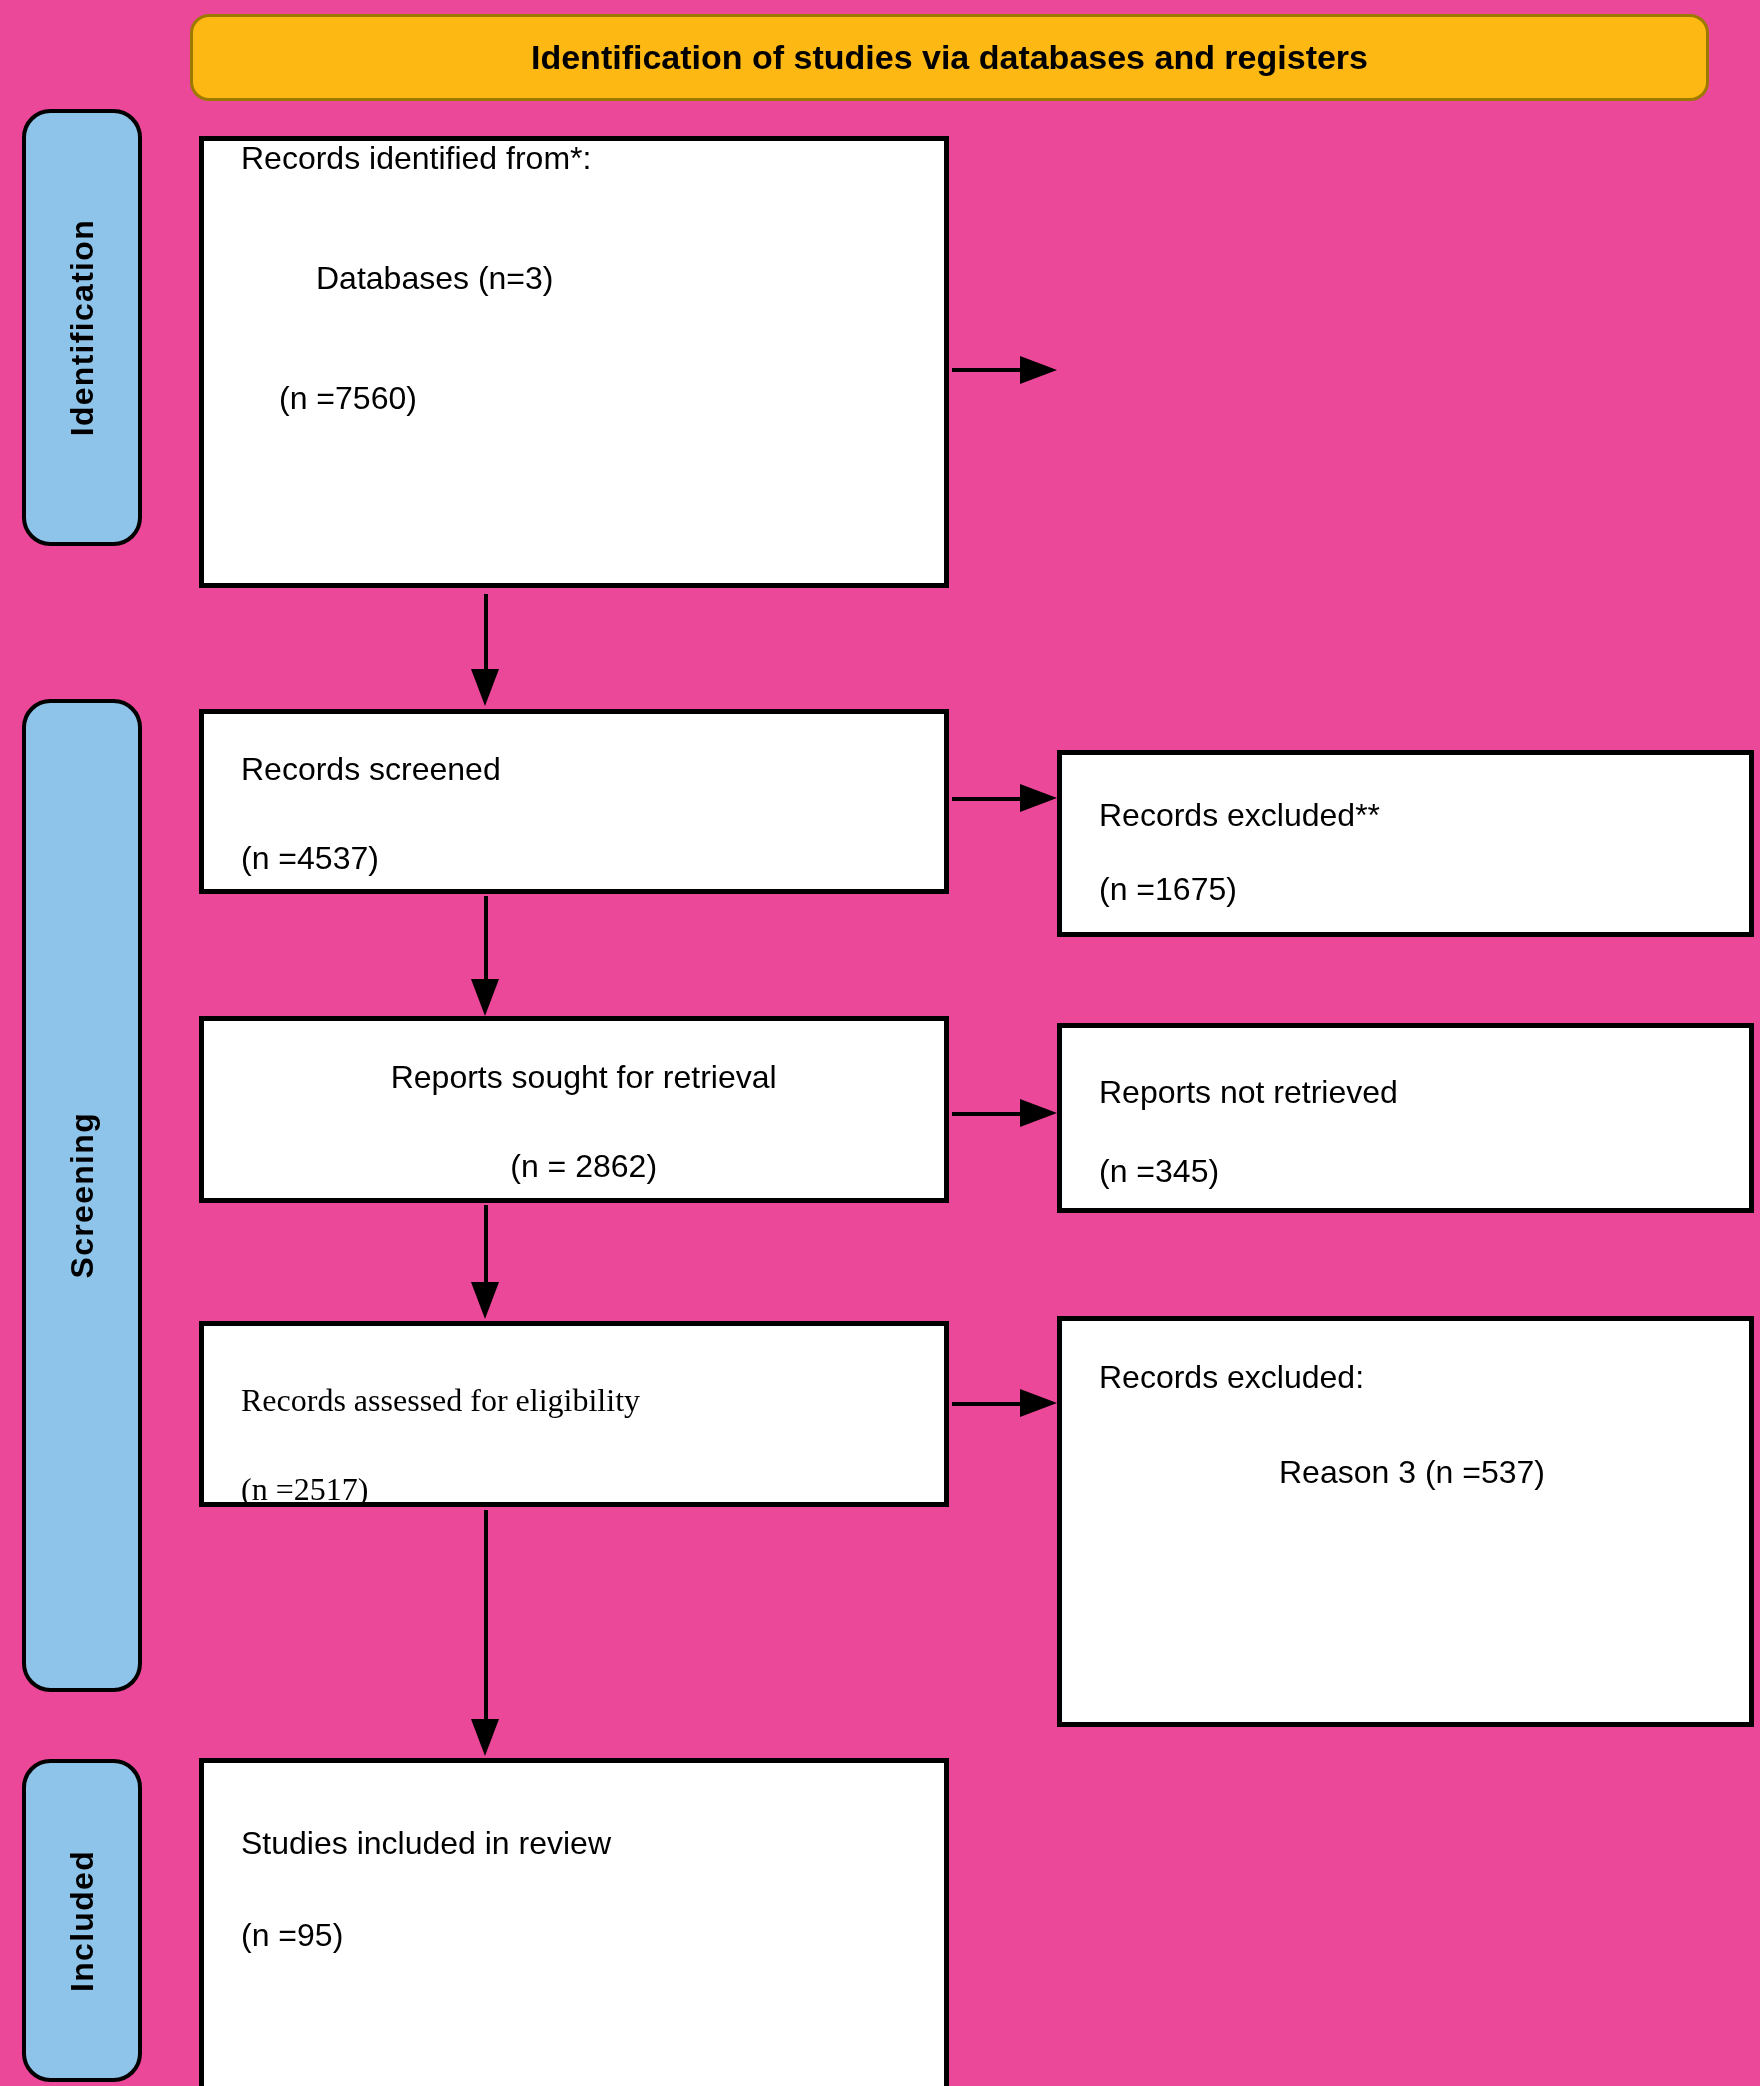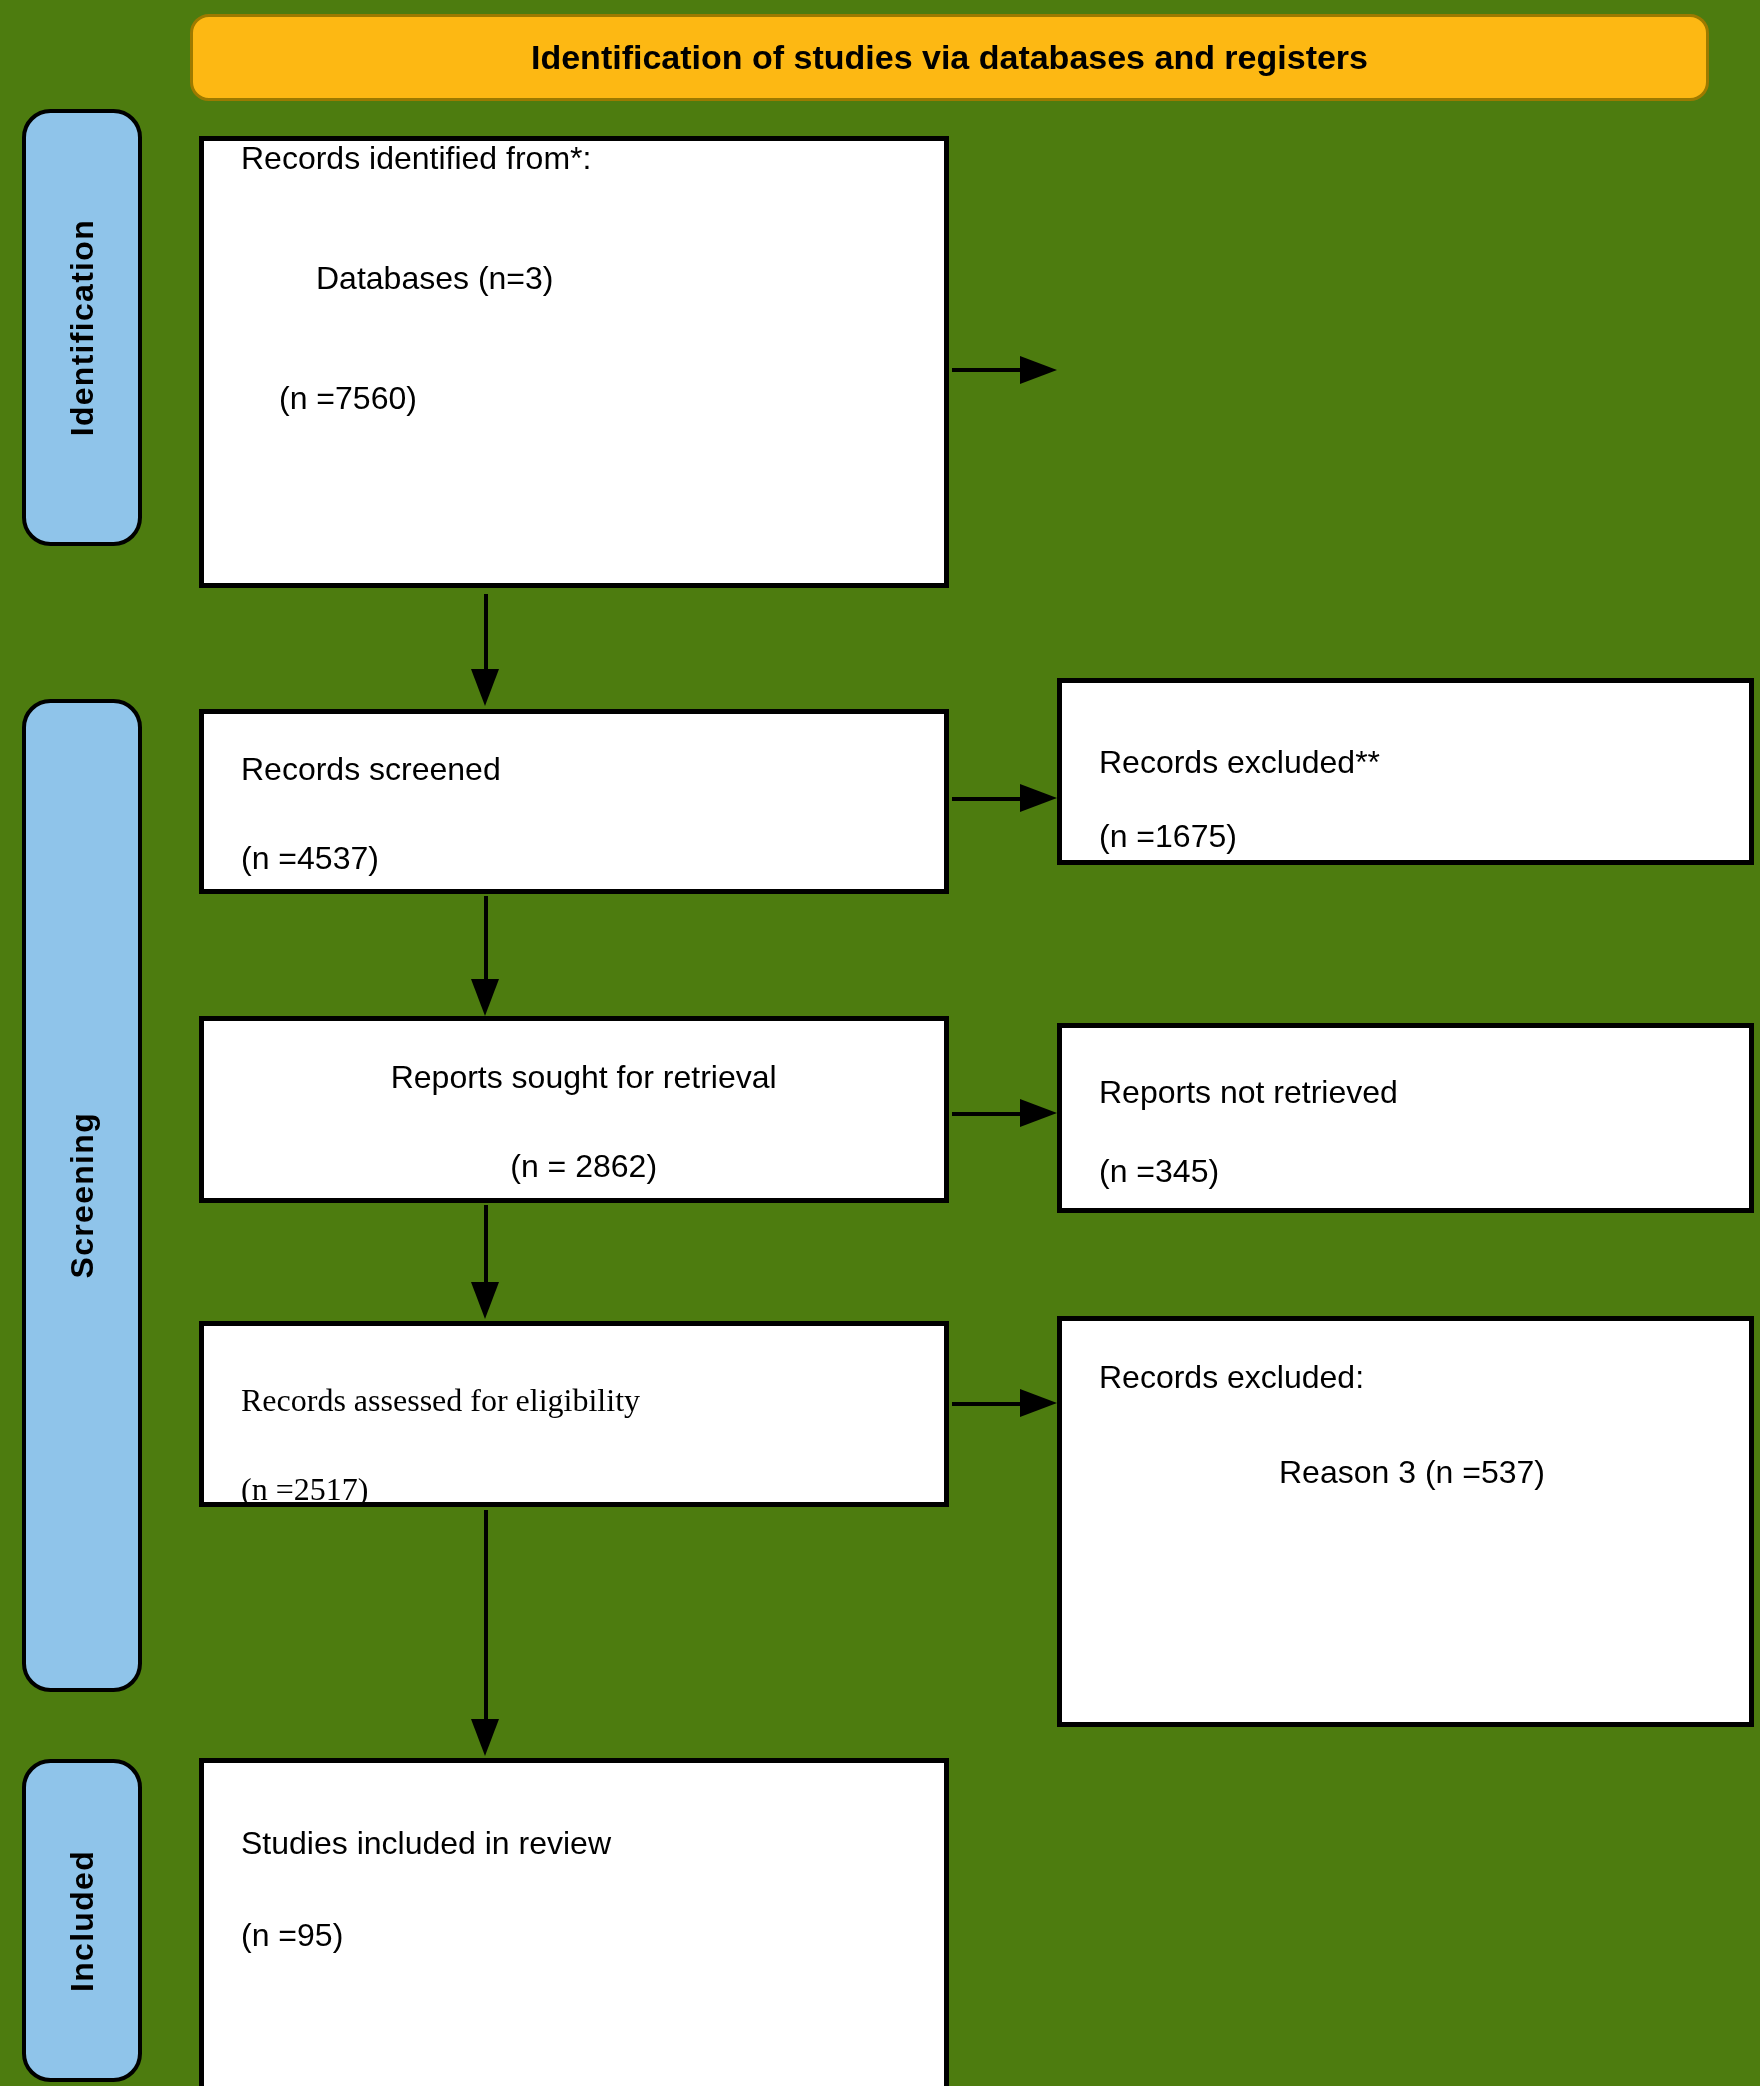--- a/index.html
+++ b/index.html
@@ -8,21 +8,21 @@
     background: #ffffff;
     width: 1760px;
     height: 2087px;
     font-family: "Liberation Sans", sans-serif;
     color: var(--text, #000000);
   }
   .canvas {
     position: relative;
     width: 1760px;
     height: 2087px;
-    background: #4d7c0f;
+    background: #ec4899;
     overflow: hidden;
   }
   
   .banner {
     position: absolute;
     left: 190px; top: 14px;
     width: 1519px; height: 87px;
     background: var(--banner-bg, #FDB813);
     border: 3.8px solid var(--banner-border, #9C7A00);
     border-radius: 19px;
@@ -71,21 +71,21 @@
   #box2 .ln { margin-bottom: 54px; }
   #box3 { left: 199px; top: 1016px; width: 750px; height: 187px; padding-top: 39px; }
   #box3 .ln { margin-bottom: 54px; text-align: center; }
   #box4 { left: 199px; top: 1321px; width: 750px; height: 186px; padding-top: 57px; font-family: Liberation Serif, serif; }
   #box4 .ln { margin-bottom: 54px; }
   #box5 { left: 199px; top: 1758px; width: 750px; height: 376px; padding-top: 63px; }
   #box5 .ln { margin-bottom: 57px; }
 
   #rbox1 { left: 1057px; top: 136px;  width: 697px; height: 494px; padding-top: 39px; }
   #rbox1 .ln { margin-bottom: 43px; }
-  #rbox2 { left: 1057px; top: 678px; width: 697px; height: 187px; padding-top: 62px; }
+  #rbox2 { left: 1057px; top: 750px; width: 697px; height: 187px; padding-top: 43px; }
   #rbox2 .ln { margin-bottom: 39px; }
   #rbox3 { left: 1057px; top: 1023px; width: 697px; height: 190px; padding-top: 47px; }
   #rbox3 .ln { margin-bottom: 44px; }
   #rbox4 { left: 1057px; top: 1316px; width: 697px; height: 411px; padding-top: 39px; }
   #rbox4 .ln { margin-bottom: 60px; }
 
   
   .ind-a { padding-left: 75px; }  
   .ind-b { padding-left: 38px;  }  
   .ind-c { padding-left: 82px; }  

